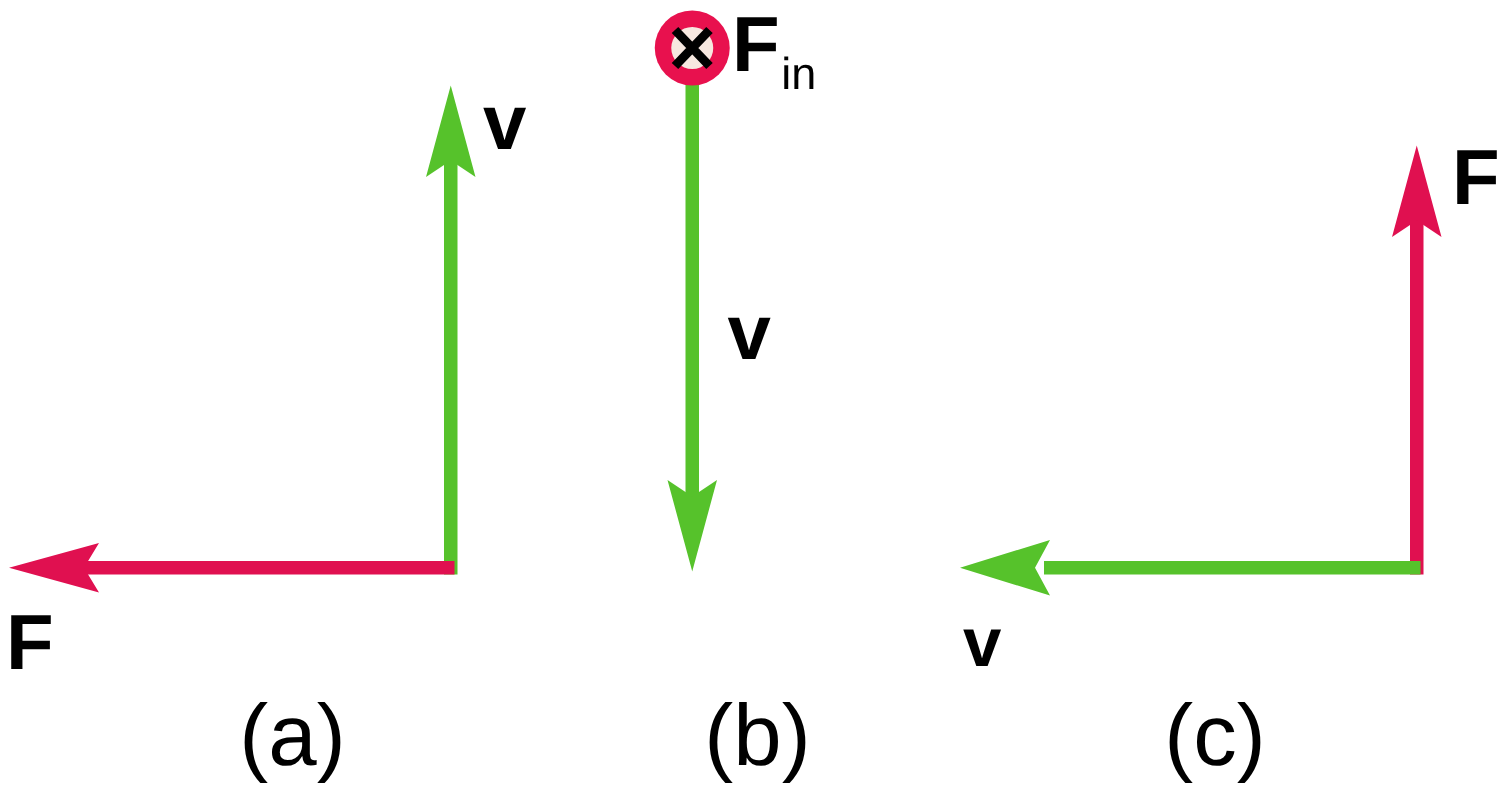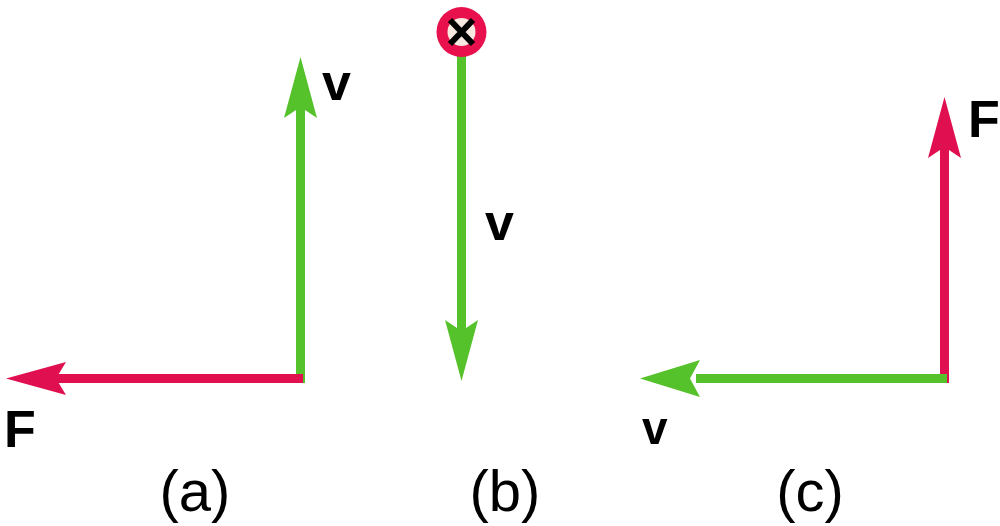--- a/index.html
+++ b/index.html
@@ -103,20 +103,21 @@
 
       <g>
         <circle cx="71.5" cy="32" r="25" fill="#E8114E"></circle>
         <circle cx="71.5" cy="32" r="14" fill="#F7E8E0"></circle>
         <path d="M 60 20 L 83 44 M 83 20 L 60 44" stroke="#000000" stroke-width="6" stroke-linecap="butt" fill="none"></path>
       </g>
     </svg>
 
     <span class="lbl lbl-big" style="left:95px; top:196px;">v</span>
 
+    <span class="lbl lbl-big" style="left:98px; top:4px;"><span>F</span><span class="lbl-sub">in</span></span>
 
     <div class="panel-caption">(b)</div>
   </div>
 
   <div class="panel" id="panel-c">
 
     <svg class="vec-svg" width="380" height="470" viewBox="0 0 380 470">
 
       <g>
         <rect x="320" y="140" width="9" height="243" fill="#E01050"></rect>

